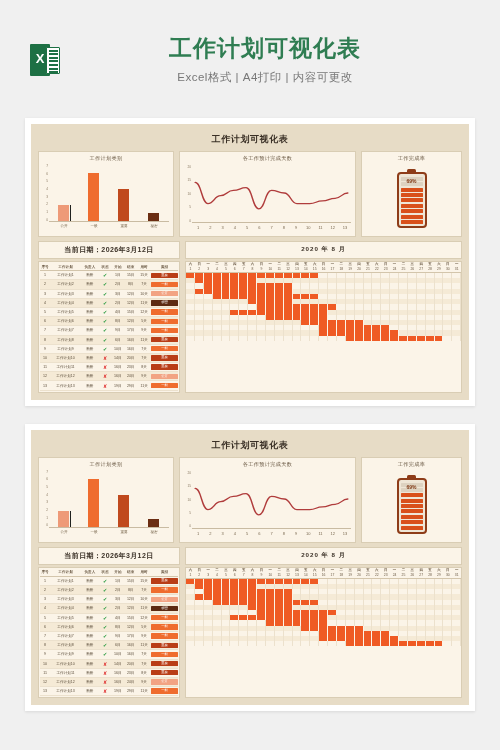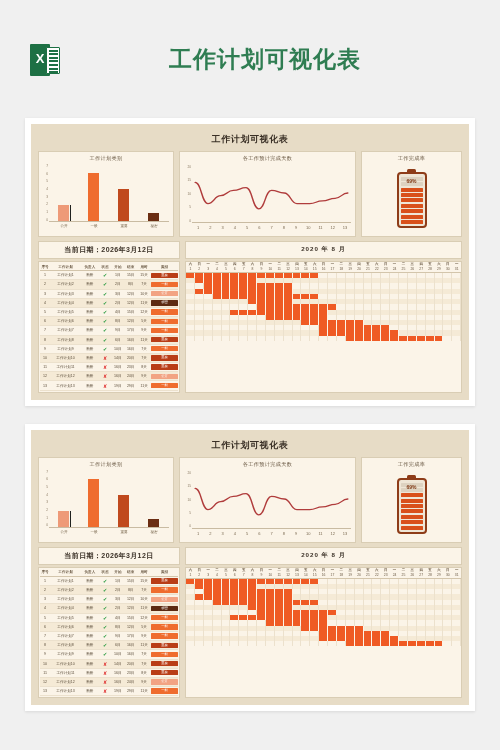--- a/index.html
+++ b/index.html
@@ -175,20 +175,21 @@
         <i></i>
         <i></i>
         <i></i>
         <i></i>
         <i></i>
         <i></i>
       </div>
   </div>
   <div class="header-text">
     <div class="header-title">工作计划可视化表</div>
+    <div class="header-sub">Excel格式 | A4打印 | 内容可更改</div>
   </div>
 </div>
 
 <div id="cards">
 <div class="card">
   <div class="sheet">
 
     <div class="sheet-title">工作计划可视化表</div>
 
     <div class="panels">

